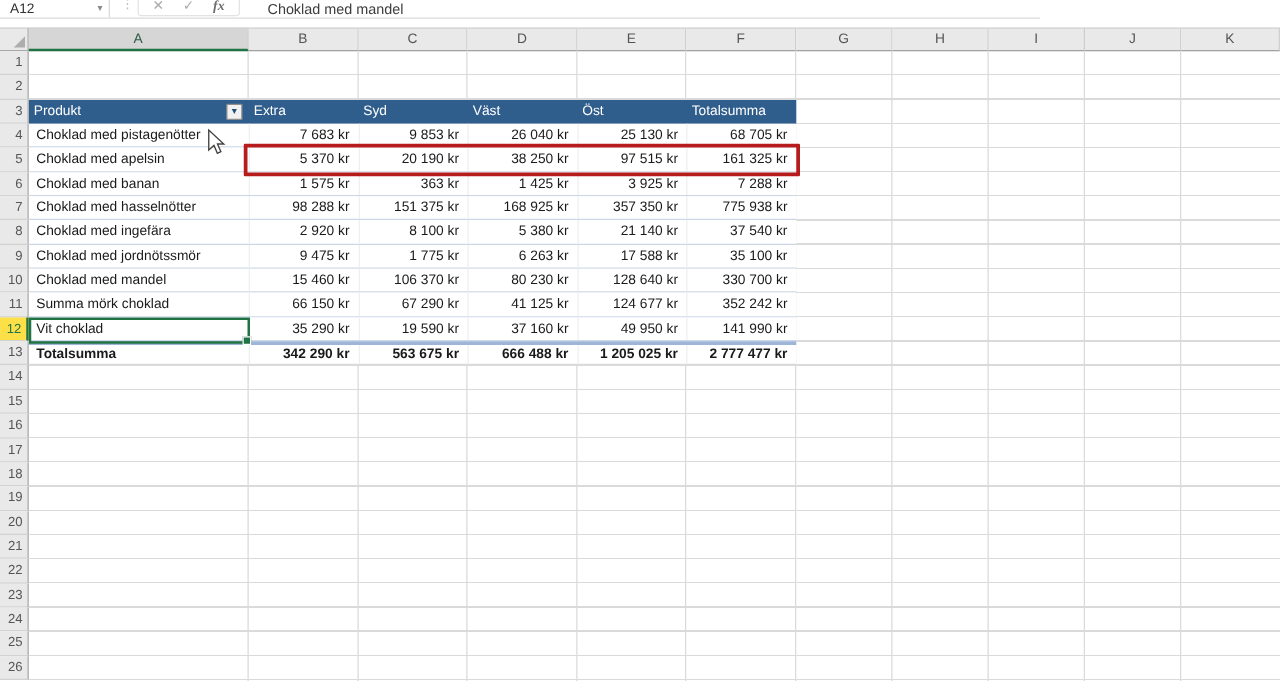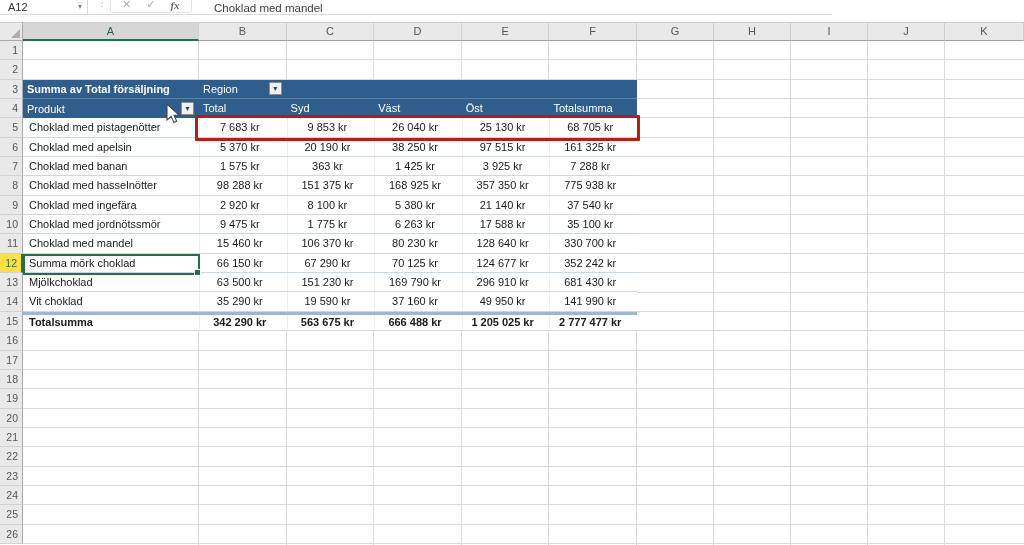--- a/index.html
+++ b/index.html
@@ -60,21 +60,21 @@
   .hdr1{border-bottom:1px solid rgba(255,255,255,0.22);}
   .pcell.title{font-weight:bold;padding-left:4px;}
   .pcell.field{display:flex;justify-content:space-between;align-items:center;
                padding-left:4px;padding-right:5px;}
   .pcell.colhdr{padding-left:4px;}
   .dd{width:13px;height:13px;box-sizing:border-box;background:#F1F1F1;
       border:1px solid #8d8d8d;border-radius:1px;color:#1F4E79;font-size:7px;
       line-height:11px;text-align:center;flex:none;}
   .pbody .prow{background:#fff;border-bottom:1px solid var(--pivot-row-line-blue,#CBD7E6);}
   .pname{padding-left:6px;}
-  .pval{text-align:center;padding-right:7px;border-left:1px solid #ECEFF4;}
+  .pval{text-align:right;padding-right:7px;border-left:1px solid #ECEFF4;}
   .prow.total{background:#fff;font-weight:bold;
               border-top:3px solid var(--total-border-blue,#9DB5D6);
               border-bottom:1px solid #dadada;}
   .prow.total .pcell{line-height:15px;}
 
   
   .redbox{position:absolute;left:172px;top:73.5px;width:445px;height:26px;
           box-sizing:border-box;border:3px solid var(--highlight-red,#B71C1C);
           border-radius:1px;z-index:4;}
   .sel{position:absolute;left:0;top:212.5px;width:177px;height:21px;box-sizing:border-box;
@@ -156,37 +156,26 @@
           <div class="vline" style="left: 437.8px;"></div>
           <div class="vline" style="left: 525.4px;"></div>
           <div class="vline" style="left: 613px;"></div>
           <div class="vline" style="left: 690px;"></div>
           <div class="vline" style="left: 767px;"></div>
           <div class="vline" style="left: 844px;"></div>
           <div class="vline" style="left: 921px;"></div>
         </div>
 
       <div class="pivot">
-        <div class="prow hdr hdr1">
-          <div class="pcell w-a title">Summa av Total försäljning</div>
-          <div class="pcell w-v field">
-            <span>Region</span>
-            <span class="dd"><span>▼</span></span>
-          </div>
-          <div class="pcell w-v"></div>
-          <div class="pcell w-v"></div>
-          <div class="pcell w-v"></div>
-          <div class="pcell w-v"></div>
-        </div>
         <div class="prow hdr hdr2">
           <div class="pcell w-a field">
             <span>Produkt</span>
             <span class="dd"><span>▼</span></span>
           </div>
-          <div class="pcell w-v colhdr">Total</div>
+          <div class="pcell w-v colhdr">Extra</div>
           <div class="pcell w-v colhdr">Syd</div>
           <div class="pcell w-v colhdr">Väst</div>
           <div class="pcell w-v colhdr">Öst</div>
           <div class="pcell w-v colhdr">Totalsumma</div>
         </div>
         <div class="pbody" id="pivot-body">
   <div class="prow">
     <div class="pcell w-a pname">Choklad med pistagenötter</div>
     <div class="pcell w-v pval">7 683 kr</div>
     <div class="pcell w-v pval">9 853 kr</div>
@@ -247,33 +236,25 @@
     <div class="pcell w-v pval">106 370 kr</div>
     <div class="pcell w-v pval">80 230 kr</div>
     <div class="pcell w-v pval">128 640 kr</div>
     <div class="pcell w-v pval">330 700 kr</div>
   </div>
 
   <div class="prow">
     <div class="pcell w-a pname">Summa mörk choklad</div>
     <div class="pcell w-v pval">66 150 kr</div>
     <div class="pcell w-v pval">67 290 kr</div>
-    <div class="pcell w-v pval">70 125 kr</div>
+    <div class="pcell w-v pval">41 125 kr</div>
     <div class="pcell w-v pval">124 677 kr</div>
     <div class="pcell w-v pval">352 242 kr</div>
   </div>
 
-  <div class="prow">
-    <div class="pcell w-a pname">Mjölkchoklad</div>
-    <div class="pcell w-v pval">63 500 kr</div>
-    <div class="pcell w-v pval">151 230 kr</div>
-    <div class="pcell w-v pval">169 790 kr</div>
-    <div class="pcell w-v pval">296 910 kr</div>
-    <div class="pcell w-v pval">681 430 kr</div>
-  </div>
 
   <div class="prow">
     <div class="pcell w-a pname">Vit choklad</div>
     <div class="pcell w-v pval">35 290 kr</div>
     <div class="pcell w-v pval">19 590 kr</div>
     <div class="pcell w-v pval">37 160 kr</div>
     <div class="pcell w-v pval">49 950 kr</div>
     <div class="pcell w-v pval">141 990 kr</div>
   </div>
 </div>

